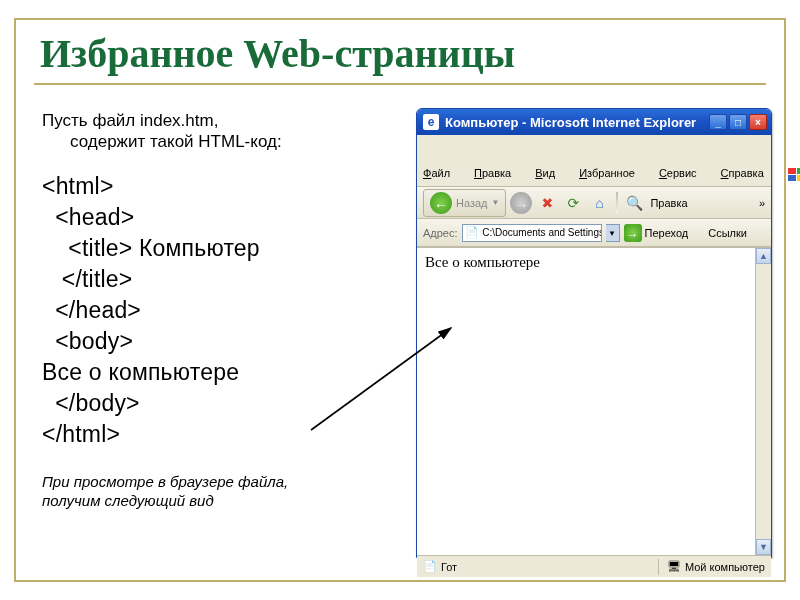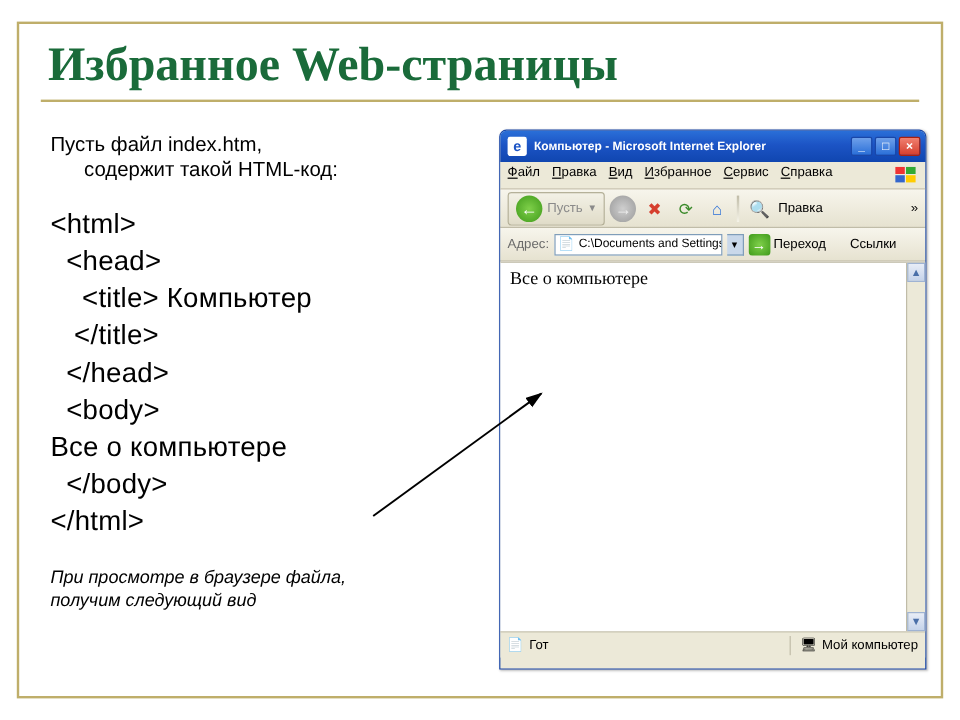--- a/index.html
+++ b/index.html
@@ -81,39 +81,40 @@
     gap: 6px;
   }
   .ie-icon {
     width: 16px; height: 16px;
     background: #fff;
     border-radius: 2px;
     display: flex; align-items: center; justify-content: center;
     font-size: 12px; font-weight: bold;
     color: #1c54c5;
   }
-  .ie-title { flex: 1; font-weight: bold; font-size: 10px; }
+  .ie-title { flex: 1; font-weight: bold; font-size: 13px; }
   .win-btns { display: flex; gap: 2px; }
   .win-btn {
     width: 18px; height: 16px;
     background: linear-gradient(#6ea0ea,#2a6fd8);
     border: 1px solid #1a47a8;
     border-radius: 2px;
     color: #fff;
     font-size: 10px;
     display:flex; align-items:center; justify-content:center;
     font-weight:bold;
   }
   .win-btn.close { background: linear-gradient(#f08070,#d63f2e); border-color:#a82010; }
   .ie-menu {
     background: #ece9d8;
     border-bottom: 1px solid #c0bca8;
     padding: 3px 6px;
     display: flex;
-    gap: 10px;
+    gap: 24px;
+    margin-top: 29px;
   }
   .ie-menu span { text-decoration: underline; text-decoration-color: transparent; }
   .ie-menu span::first-letter { text-decoration: underline; }
   .menu-logo {
     margin-left:auto;
     width: 20px; height: 16px;
     display:flex;align-items:center;justify-content:center;
   }
   .ie-toolbar {
     background: linear-gradient(#f7f5ec,#e6e2d0);
@@ -270,21 +271,21 @@
             <rect x="9" y="0" width="8" height="6" fill="#3a3"></rect>
             <rect x="0" y="7" width="8" height="6" fill="#36c"></rect>
             <rect x="9" y="7" width="8" height="6" fill="#fc0"></rect>
           </svg>
       </div>
     </div>
 
     <div class="ie-toolbar" style="position:relative;">
       <div class="tb-back">
         <div class="circle-btn circle-green">←</div>
-        <span>Пусть</span>
+        <span>Назад</span>
         <span style="font-size:8px;">▼</span>
       </div>
       <div class="circle-btn circle-gray">→</div>
       <div class="tb-icon" style="color:#d63f2e;">✖</div>
       <div class="tb-icon" style="color:#3a8a2a;">⟳</div>
       <div class="tb-icon" style="color:#2a6fd8;">⌂</div>
       <div class="tb-sep"></div>
       <div class="tb-icon" style="color:#2a6fd8;">🔍</div>
       <span>Правка</span>
       <span class="tb-chev">»</span>

